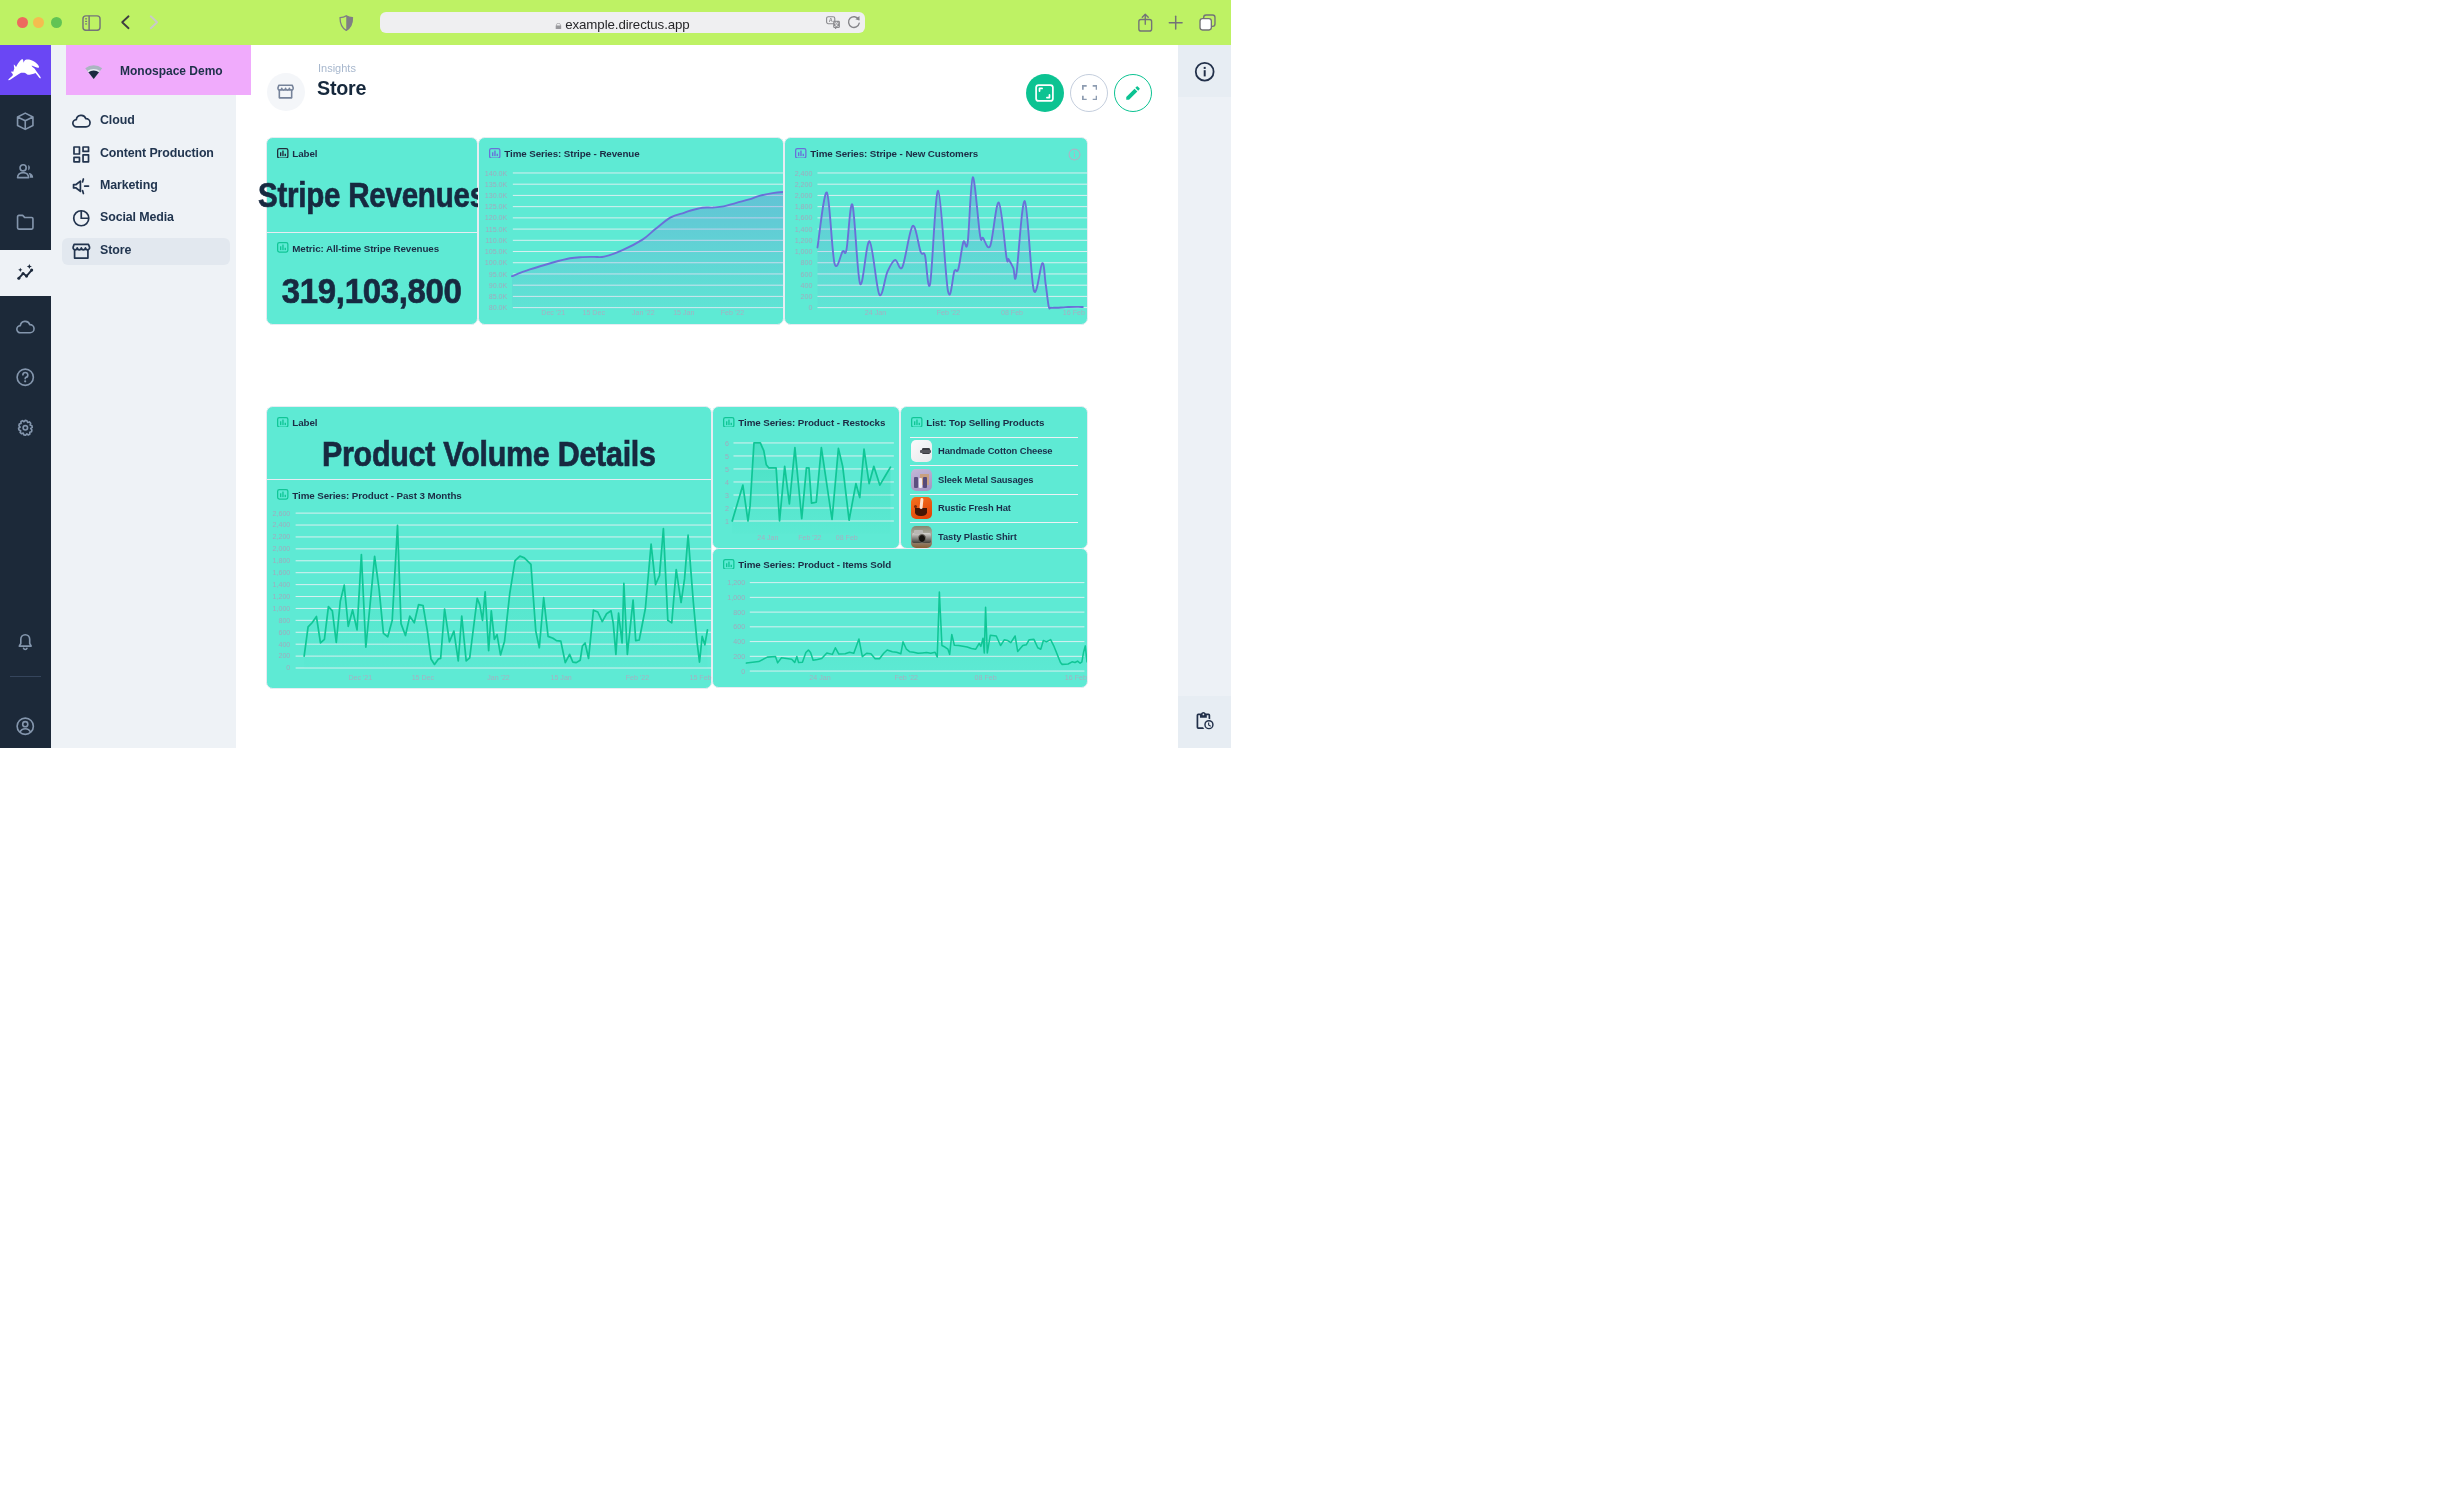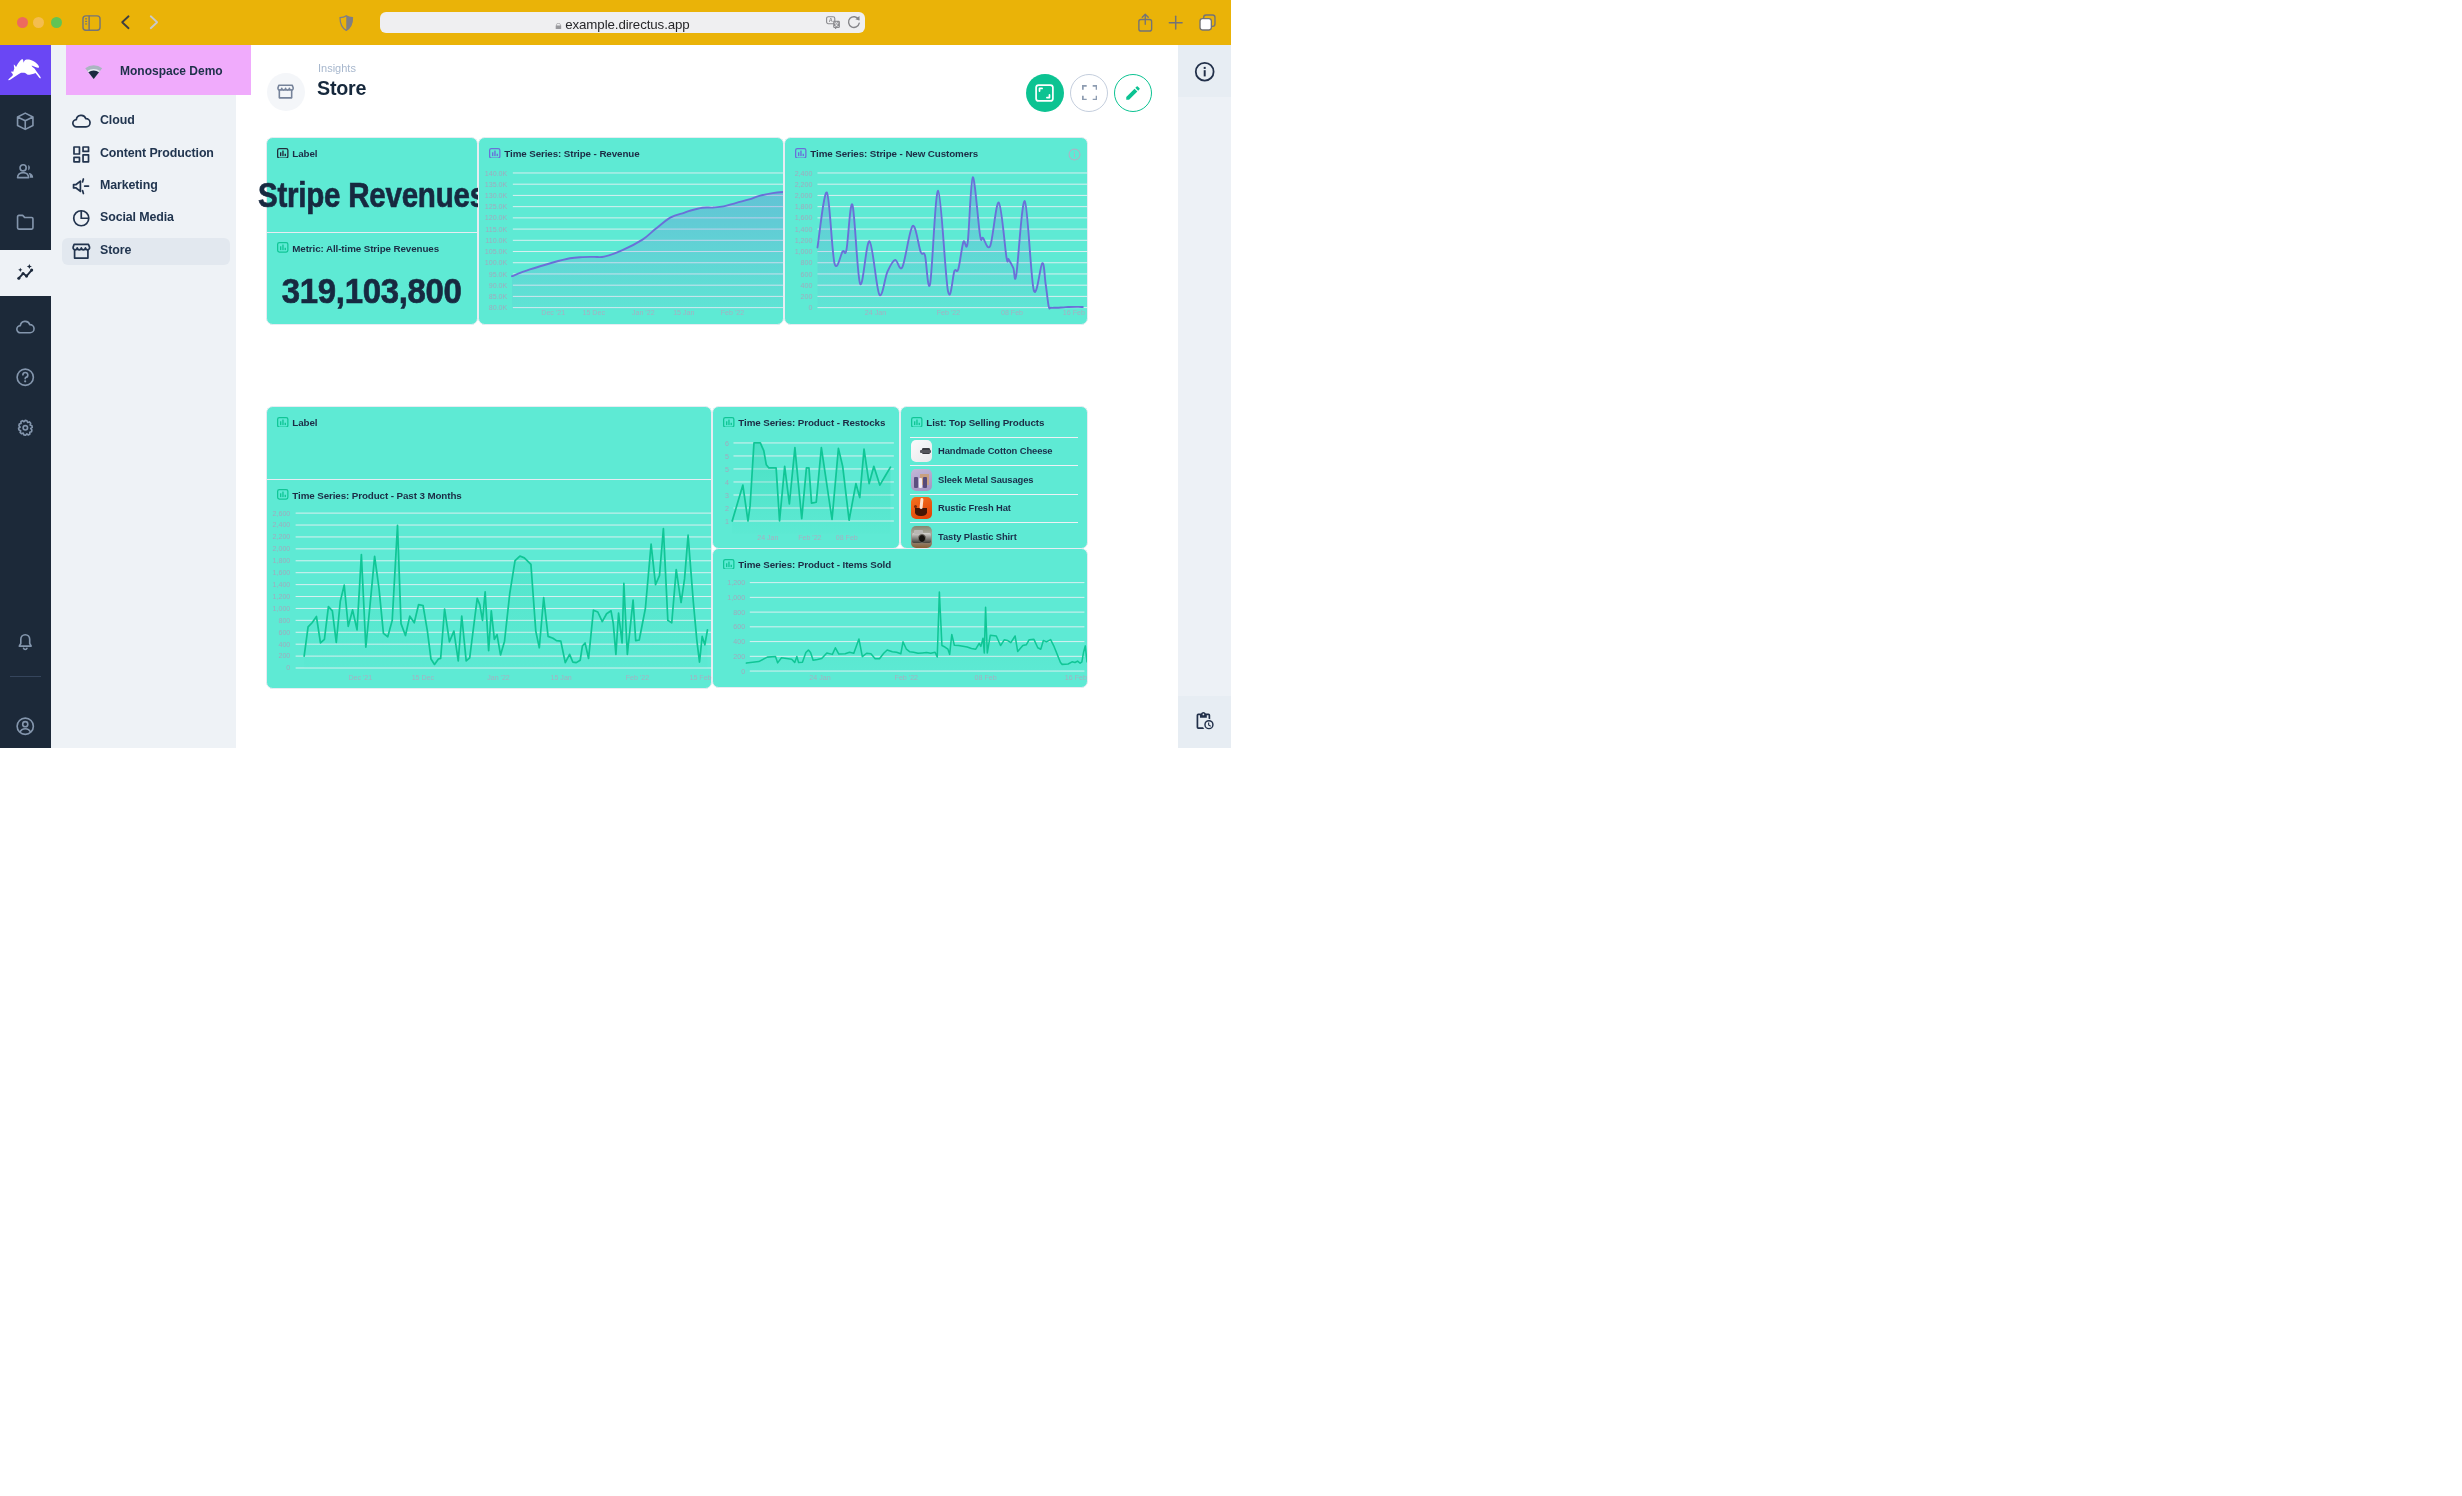--- a/index.html
+++ b/index.html
@@ -1,20 +1,20 @@
 <!DOCTYPE html>
 <html style="font-size:13.7px"><head>
 <meta charset="utf-8">
 <style>
   * { margin:0; padding:0; box-sizing:border-box; }
   html,body { width:1231px; height:748px; overflow:hidden; font-family:"Liberation Sans", sans-serif; }
   .abs { position:absolute; }
   body { position:relative; background:#fff; }
   
-  #chrome { position:absolute; left:0; top:0; width:1231px; height:45px; background:#eab308;padding-left:28px; }
+  #chrome { position:absolute; left:0; top:0; width:1231px; height:45px; background:#bef264;padding-left:28px; }
   .tl { position:absolute; top:16.7px; width:11px; height:11px; border-radius:50%; }
   #urlbar { position:absolute; left:380px; top:12px; width:485px; height:21px; border-radius:6px; background:#efeff1; }
   #urltext { position:absolute; width:100%; top:4.7px; text-align:center; font-size:13.3px; color:#27272a; letter-spacing:-0.1px; }
   
   #modulebar { position:absolute; left:0; top:45px; width:51px; height:703px; background:#1c2939; }
   #logo { position:absolute; left:0; top:45px; width:51px; height:50px; background:#6a47f4; }
   #navbar { position:absolute; left:51px; top:45px; width:185px; height:703px; background:#eef2f6; }
   #navhead { position:absolute; left:66px; top:45px; width:185px; height:50px; background:#f0abfc; }
   #rightbar { position:absolute; left:1178px; top:45px; width:53px; height:703px; background:#edf1f6; }
   #rightbar .rtop { position:absolute; left:0; top:0; width:53px; height:52px; background:#e7edf3; }
@@ -408,20 +408,23 @@
 </div>
 <div class="panel" style="left:266px;top:406px;width:446px;height:283px;">
 <div class="phead">
       <svg class="pico" viewBox="0 0 27 25">
 <rect x="1.5" y="1.5" width="24" height="22" rx="4" fill="none" stroke="#10c696" stroke-width="3"></rect>
 <rect x="7" y="10" width="3.2" height="9" fill="#10c696"></rect>
 <rect x="12.4" y="6" width="3.2" height="13" fill="#10c696"></rect>
 <rect x="17.8" y="13.5" width="3.2" height="5.5" fill="#10c696"></rect>
 </svg>
       <div class="pt">Label</div>
+    </div>
+<div class="bigtxt" style="top:26.5px;">
+      <span class="bigin">Product Volume Details</span>
     </div>
 <div class="divh" style="top:72px;"></div>
 <div class="phead" style="top:82px;">
       <svg class="pico" viewBox="0 0 27 25">
 <rect x="1.5" y="1.5" width="24" height="22" rx="4" fill="none" stroke="#10c696" stroke-width="3"></rect>
 <rect x="7" y="10" width="3.2" height="9" fill="#10c696"></rect>
 <rect x="12.4" y="6" width="3.2" height="13" fill="#10c696"></rect>
 <rect x="17.8" y="13.5" width="3.2" height="5.5" fill="#10c696"></rect>
 </svg>
       <div class="pt">Time Series: Product - Past 3 Months</div>

